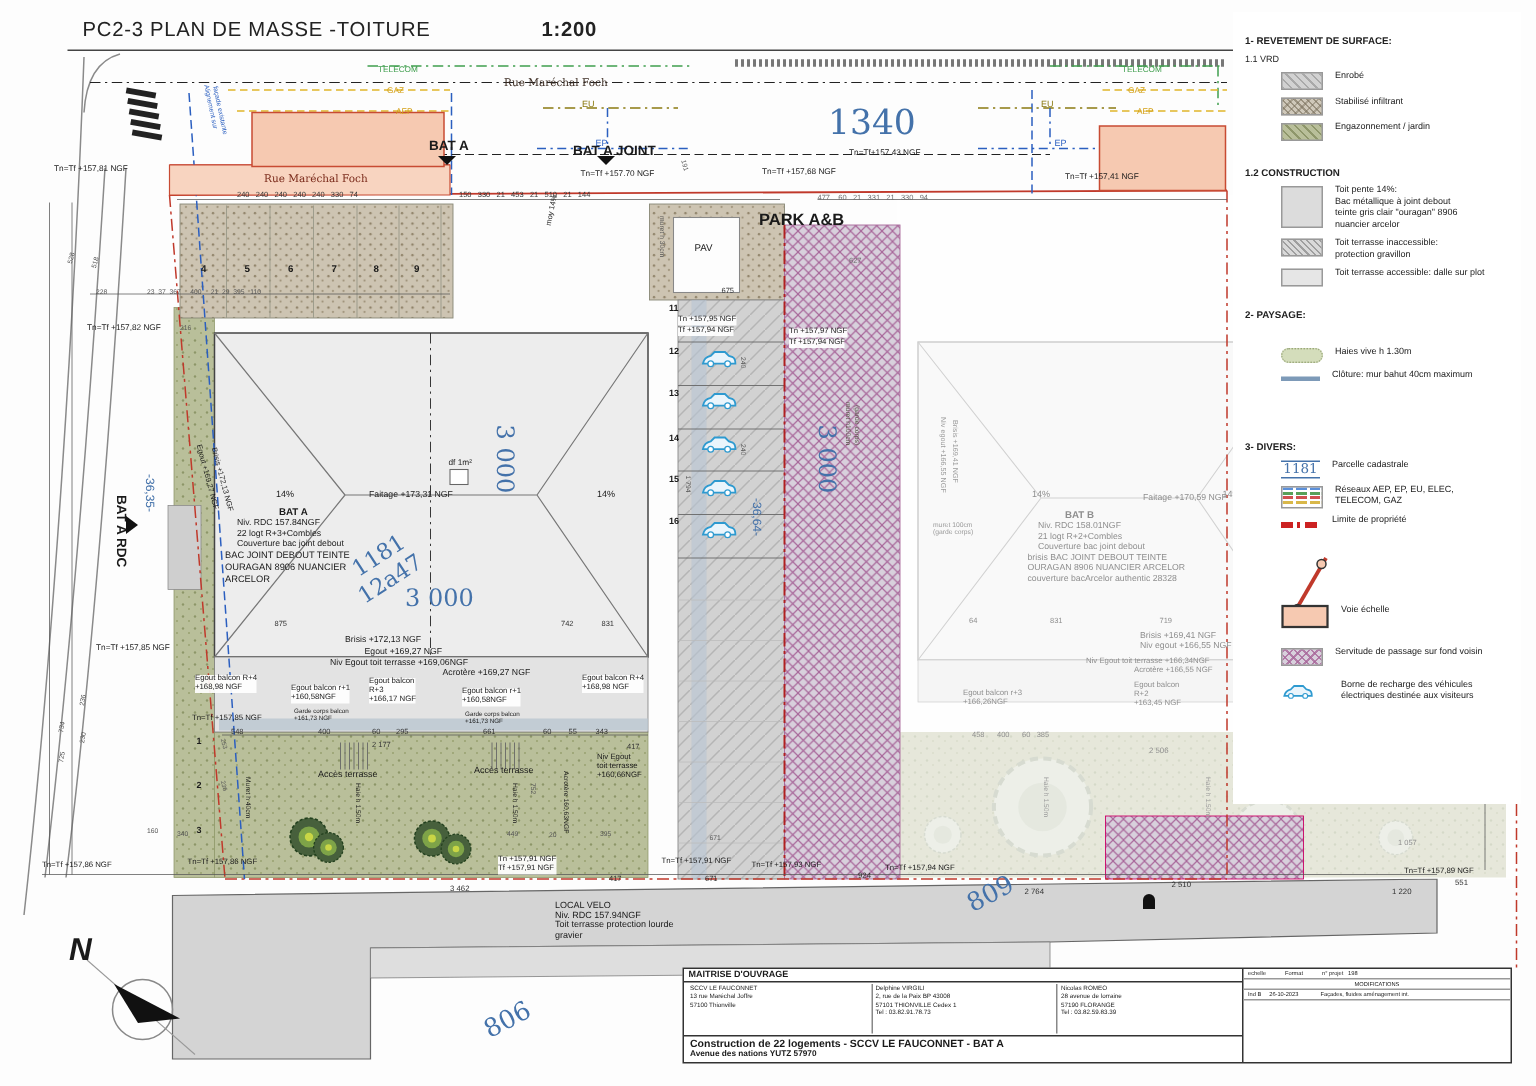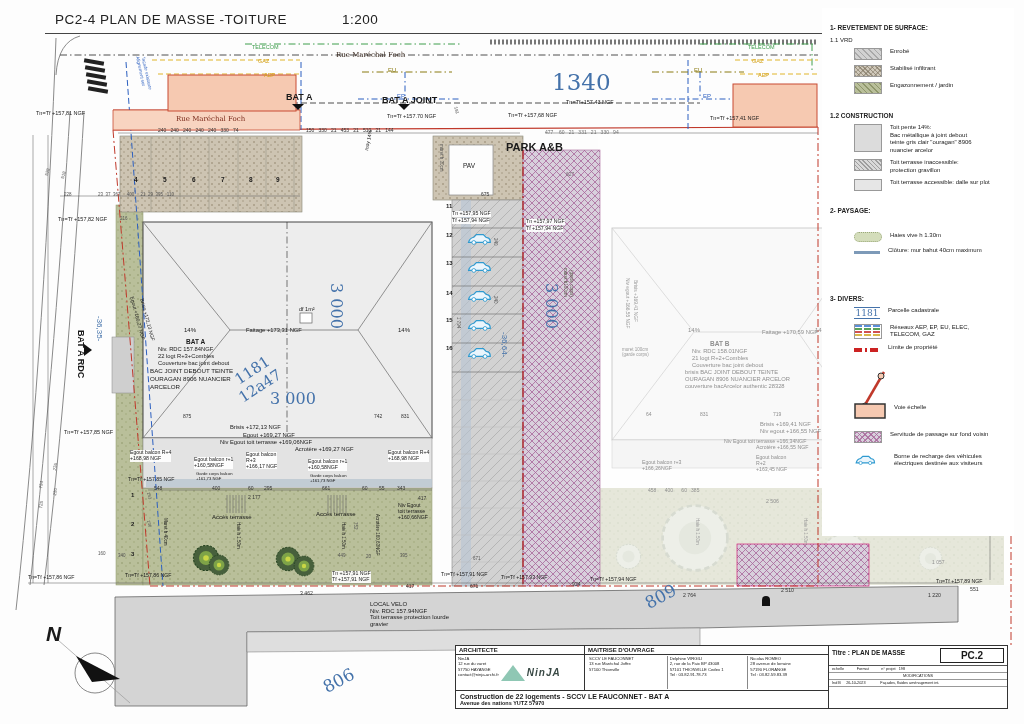--- a/index.html
+++ b/index.html
@@ -1,21 +1,21 @@
 <!DOCTYPE html>
 <html><head>
 <meta charset="utf-8">
 <style>
   html,body{margin:0;padding:0;background:#ffffff;}
   #sheet{position:relative;width:1024px;height:724px;overflow:hidden;background:#fdfdfd;
          font-family:"Liberation Sans",sans-serif;color:#1a1a1a;}
   #plan-svg{position:absolute;left:0;top:0;}
   
   .hdr{position:absolute;left:55px;top:12px;font-size:13.5px;letter-spacing:.5px;color:#222;}
-  .hdr .scale{margin-left:55px;}
+  .hdr .scale{margin-left:74px;font-weight:bold;}
   .hdr-line{position:absolute;left:45px;top:33px;width:790px;border-top:1.5px solid #444;}
   
   .ann{position:absolute;white-space:pre;line-height:1.12;transform-origin:0 0;
        font-family:"Liberation Sans",sans-serif;}
   
   .legend{position:absolute;left:822px;top:8px;width:192px;height:528px;background:#ffffff;
           padding:6px 4px 4px 8px;box-sizing:border-box;font-size:6px;color:#222;}
   .lg-title{font-size:16px;font-weight:bold;letter-spacing:.5px;margin-bottom:14px;}
   .lg-h{font-weight:bold;font-size:6.5px;margin:10px 0 4px 0;}
   .lg-sub{font-size:6px;margin:6px 0 4px 0;}
@@ -243,21 +243,21 @@
     </g>
 
     <g>
       <circle cx="95" cy="673" r="20" fill="none" stroke="#888" stroke-width="1"></circle>
       <line x1="58" y1="640" x2="130" y2="703" stroke="#999" stroke-width=".7"></line>
       <polygon points="76,656 120,679 92,682" fill="#111"></polygon>
     </g>
   </svg>
 
   <div class="hdr">
-    <span>PC2-4 PLAN DE MASSE -TOITURE</span><span class="scale">1:200</span>
+    <span>PC2-3 PLAN DE MASSE -TOITURE</span><span class="scale">1:200</span>
   </div>
   <div class="hdr-line"></div>
 
   <div id="annotations">
       <span class="ann" style="left: 336px; top: 52px; font-size: 7px; color: rgb(58, 42, 32); font-family: &quot;DejaVu Serif&quot;, serif;">Rue Maréchal Foch</span>
       <span class="ann" style="left: 252px; top: 44px; font-size: 5.5px; color: rgb(63, 158, 77);">TELECOM</span>
       <span class="ann" style="left: 748px; top: 44px; font-size: 5.5px; color: rgb(63, 158, 77);">TELECOM</span>
       <span class="ann" style="left: 388px; top: 67px; font-size: 6px; color: rgb(138, 122, 16);">EU</span>
       <span class="ann" style="left: 397px; top: 93px; font-size: 6px; color: rgb(43, 95, 192);">EP</span>
       <span class="ann" style="left: 694px; top: 67px; font-size: 6px; color: rgb(138, 122, 16);">EU</span>
@@ -531,33 +531,20 @@
         </svg>
       </span>
       <span class="lg-label">Borne de recharge des véhicules
 électriques destinée aux visiteurs</span>
     </div>
   </div>
 
   <div class="tb">
     <div class="tb-main">
       <div class="tb-cols">
-        <div class="tb-left">
-          <div class="tb-head">ARCHITECTE</div>
-          <div class="tb-body">
-            <span class="tb-txt">NinJA
-12 rue du varet
-57750 HAYANGE
-contact@ninja-archi.fr</span>
-            <span class="logo">
-              <span class="logo-tri"></span>
-              <span class="logo-txt">NinJA</span>
-            </span>
-          </div>
-        </div>
         <div class="tb-mid">
           <div class="tb-head">MAITRISE D'OUVRAGE</div>
           <div class="tb-body">
             <span class="tb-col">SCCV LE FAUCONNET
 13 rue Maréchal Joffre
 57100 Thionville</span>
             <span class="tb-col">Delphine VIRGILI
 2, rue de la Paix BP 43008
 57101 THIONVILLE Cedex 1
 Tel : 03.82.91.78.73</span>
@@ -567,23 +554,19 @@
 Tel : 03.82.59.83.39</span>
           </div>
         </div>
       </div>
       <div class="tb-banner">
         <div class="tb-proj">Construction de 22 logements - SCCV LE FAUCONNET - BAT A</div>
         <div class="tb-addr">Avenue des nations YUTZ 57970</div>
       </div>
     </div>
     <div class="tb-right">
-      <div class="tb-r1">
-        <span class="tb-titre">Titre : PLAN DE MASSE</span>
-        <span class="tb-pc">PC.2</span>
-      </div>
       <div class="tb-meta">echelle            Format            n° projet   198</div>
       <div class="tb-meta tb-mods">MODIFICATIONS</div>
       <div class="tb-meta">Ind B     26-10-2023              Façades, fluides aménagement int.</div>
     </div>
   </div>
 
 </div>
 
 </body></html>

